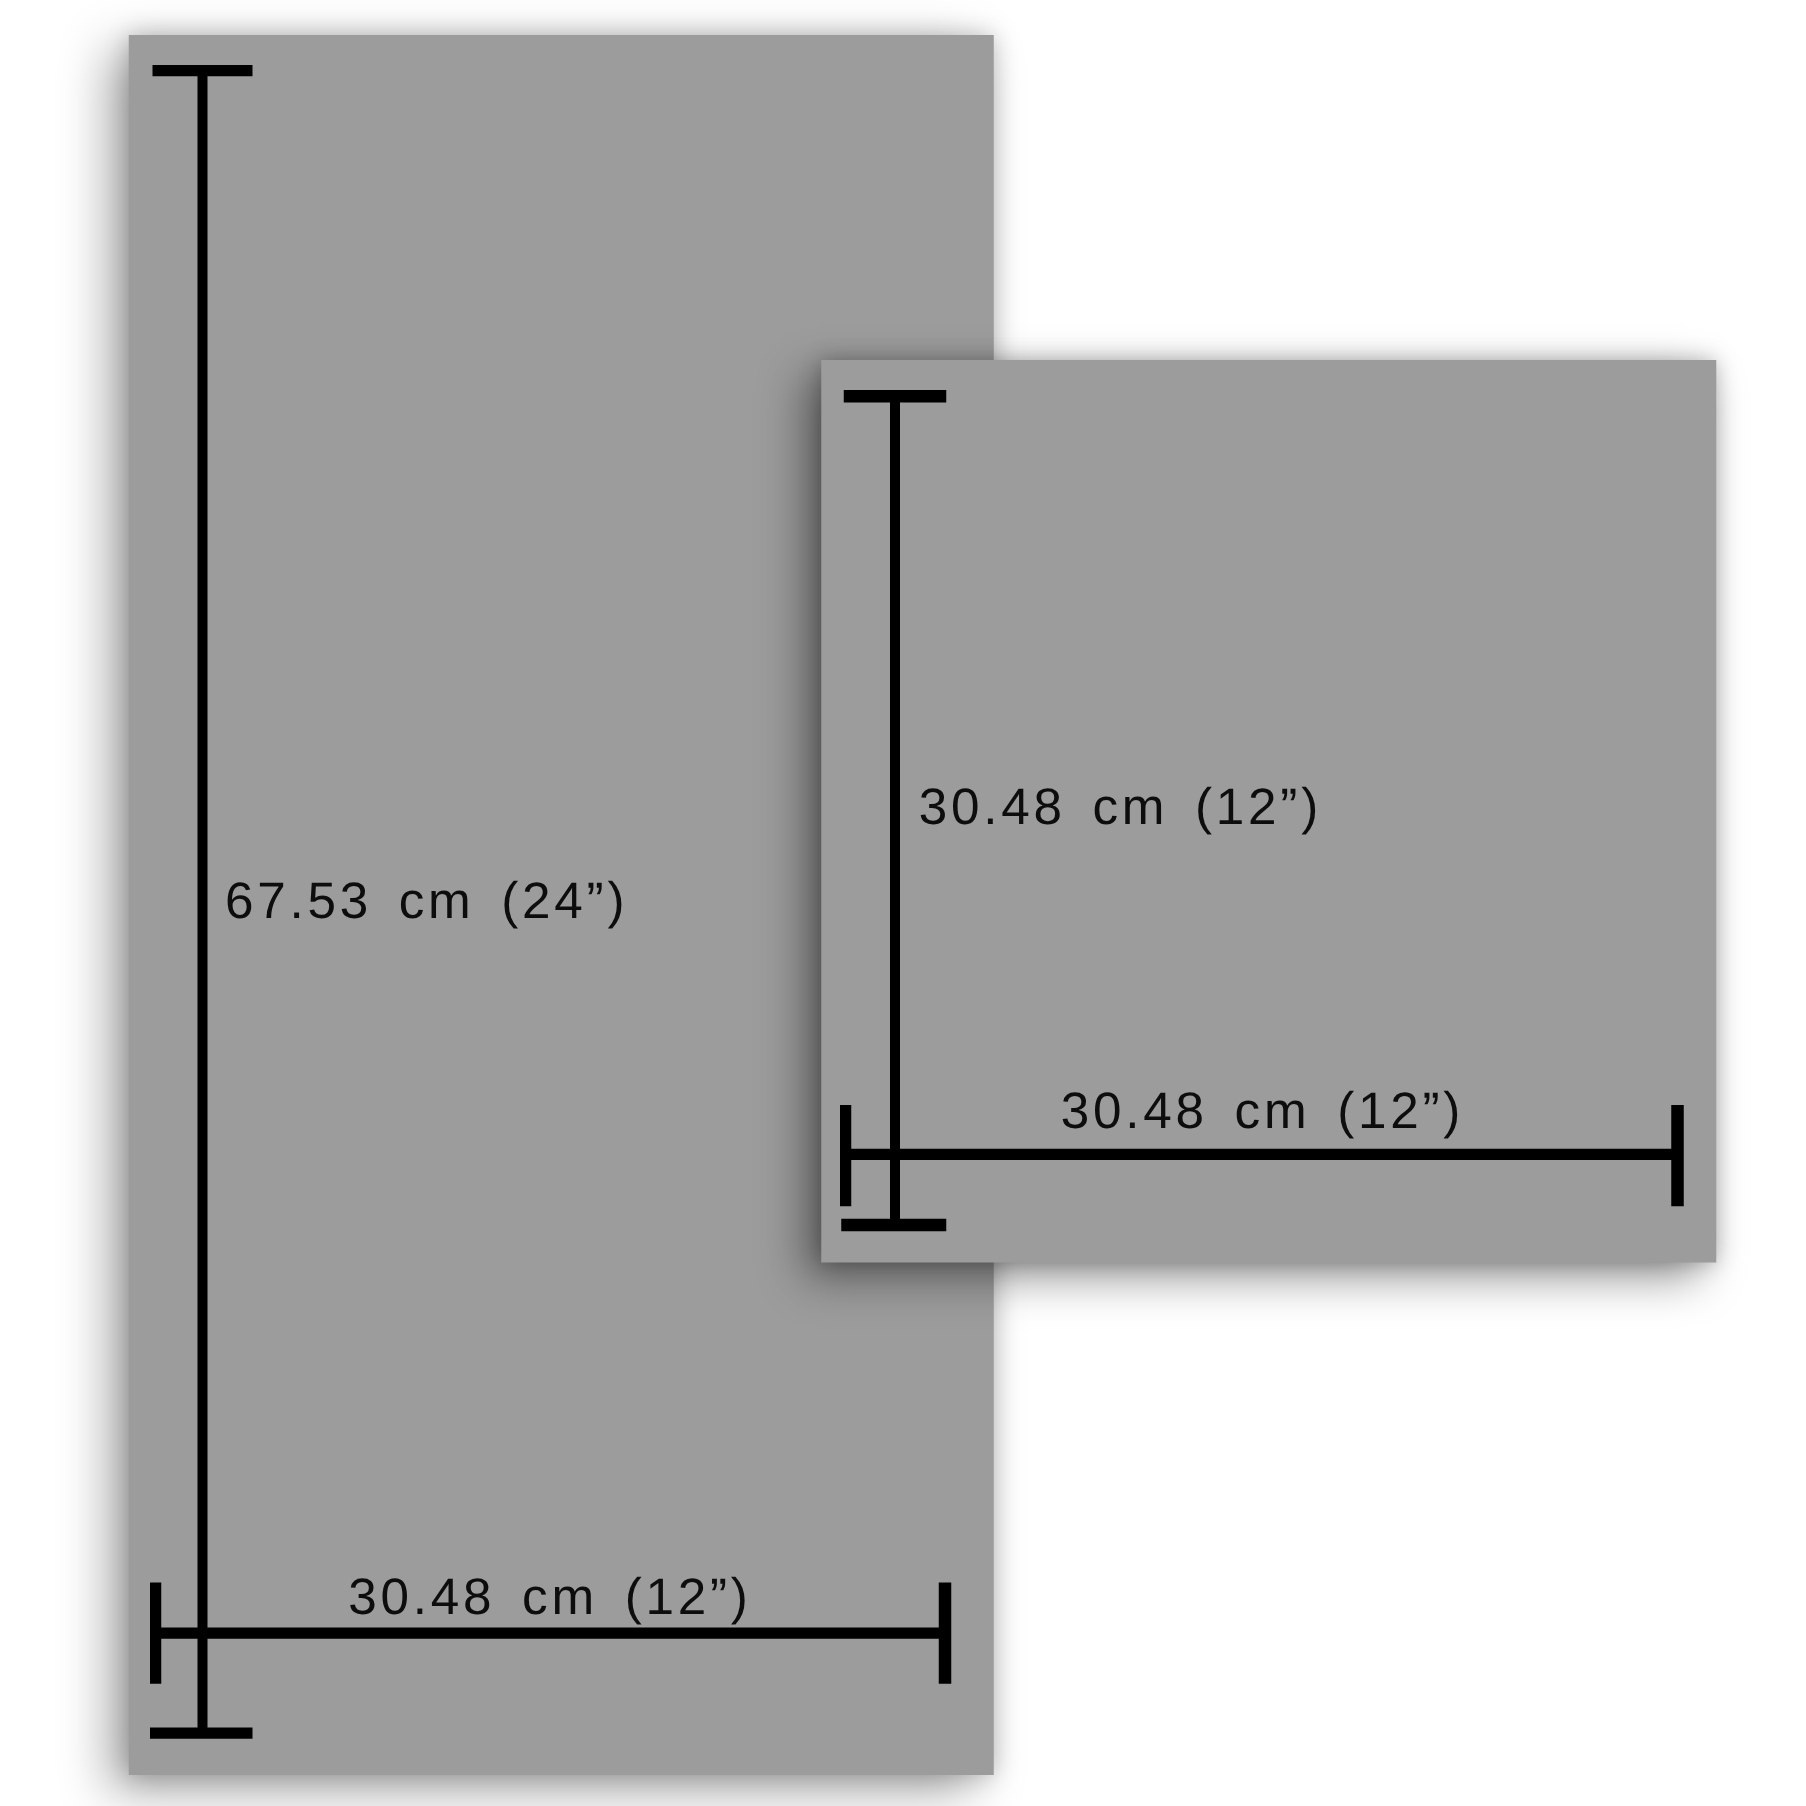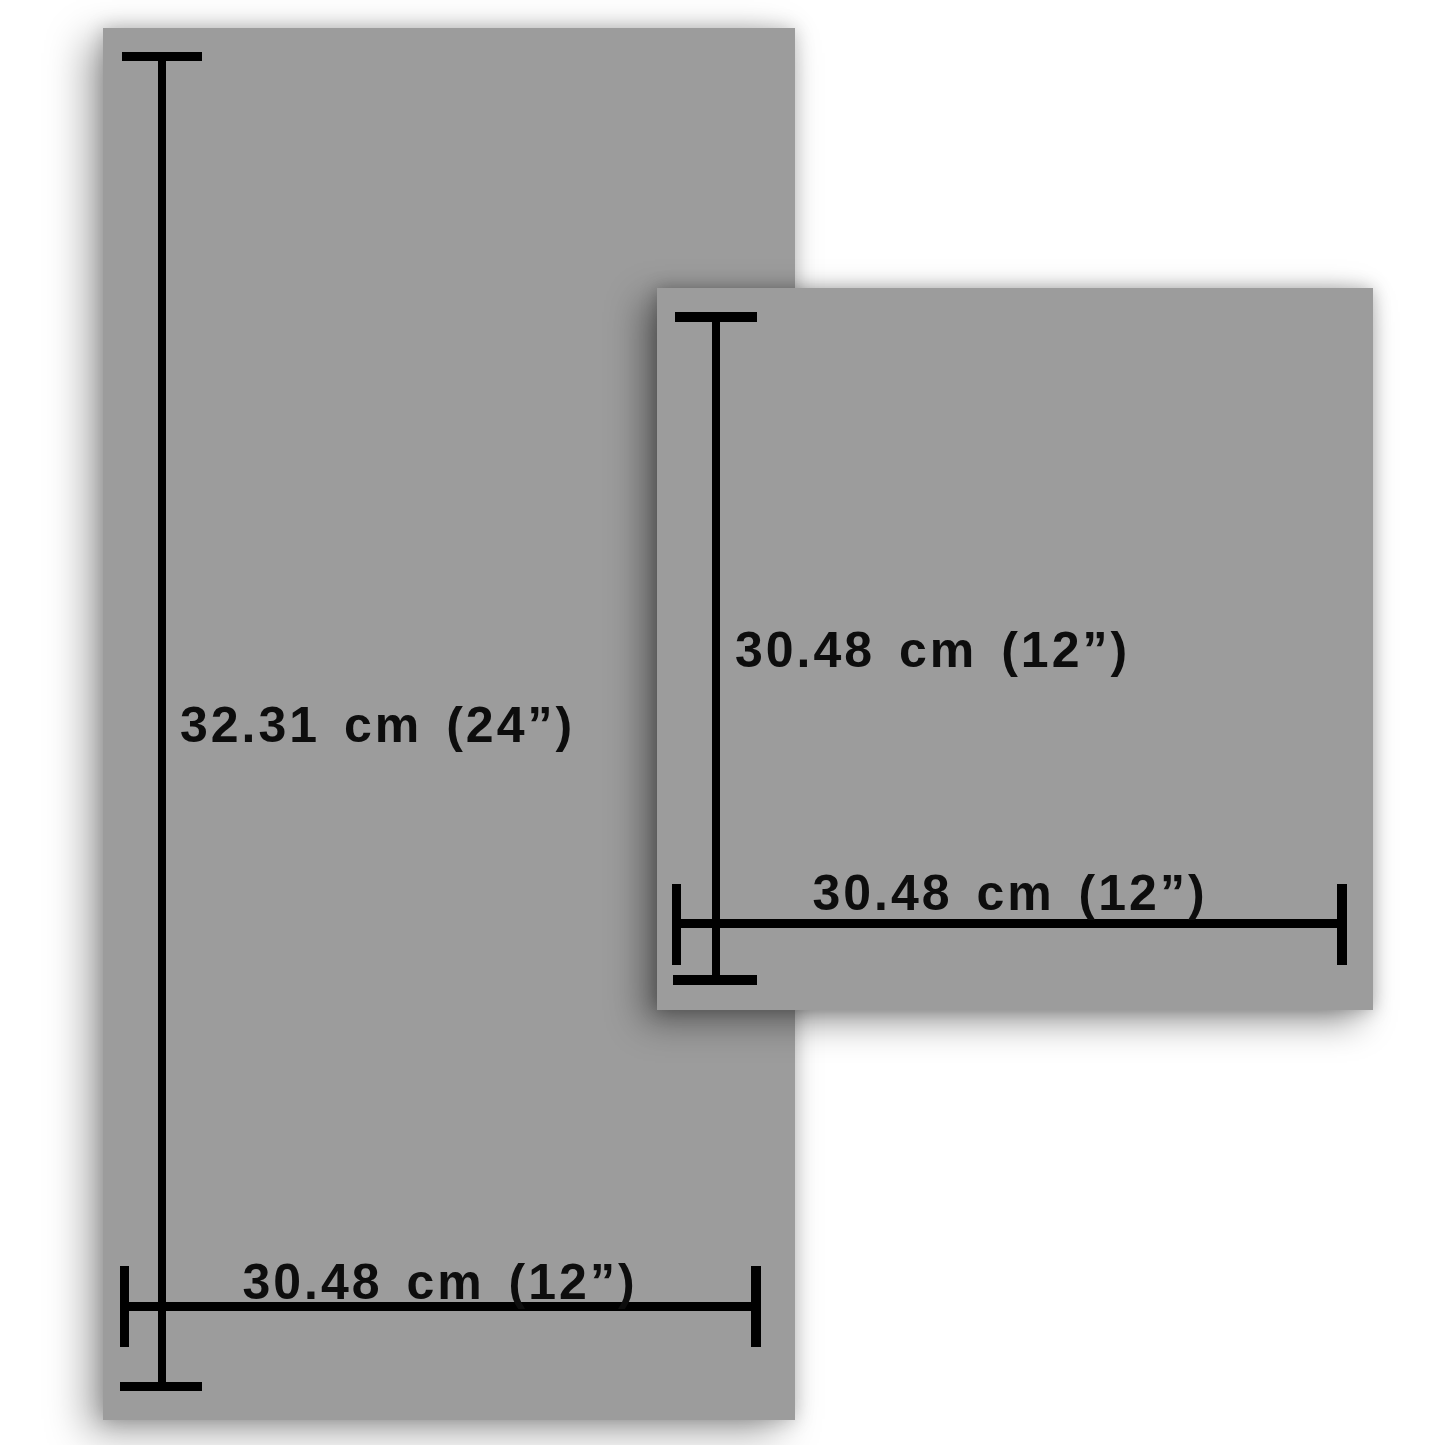--- a/index.html
+++ b/index.html
@@ -52,43 +52,43 @@
   .s-v-cap-top { left: 675px; top: 312px; width: 82px; height: 10px;   z-index: 4; }
   .s-v-cap-bot { left: 673px; top: 975px; width: 84px; height: 10px;   z-index: 4; }
   
   .s-h-line  { left: 672px; top: 919px;  width: 674px; height: 9px;    z-index: 4; }
   .s-h-cap-l { left: 672px; top: 884px;  width: 9px;   height: 81px;   z-index: 4; }
   .s-h-cap-r { left: 1337px; top: 884px; width: 10px;  height: 81px;   z-index: 4; }
 
   .dim-label {
     position: absolute;
     color: #0d0d0d;
-    font-weight: bold;
-    font-size: 50px;
+    font-weight: normal;
+    font-size: 41px;
     line-height: 1;
     letter-spacing: 3px;
     word-spacing: 7px;
     white-space: nowrap;
   }
   .t-v-label { left: 180px; top: 700px;  z-index: 2; }
   .t-h-label { left: 120px; top: 1257px; width: 640px; text-align: center; z-index: 2; }
   .s-v-label { left: 735px; top: 625px;  z-index: 4; }
   .s-h-label { left: 672px; top: 868px;  width: 676px; text-align: center; z-index: 4; }
 </style>
 </head>
 <body>
 
 <div class="canvas">
 
   <div class="panel panel-tall"></div>
 
   <div class="dim t-v-line"></div>
   <div class="dim t-v-cap-top"></div>
   <div class="dim t-v-cap-bot"></div>
-  <div class="dim-label t-v-label">32.31 cm (24”)</div>
+  <div class="dim-label t-v-label">67.53 cm (24”)</div>
 
   <div class="dim t-h-line"></div>
   <div class="dim t-h-cap-l"></div>
   <div class="dim t-h-cap-r"></div>
   <div class="dim-label t-h-label">30.48 cm (12”)</div>
 
   <div class="panel panel-square"></div>
 
   <div class="dim s-v-line"></div>
   <div class="dim s-v-cap-top"></div>

